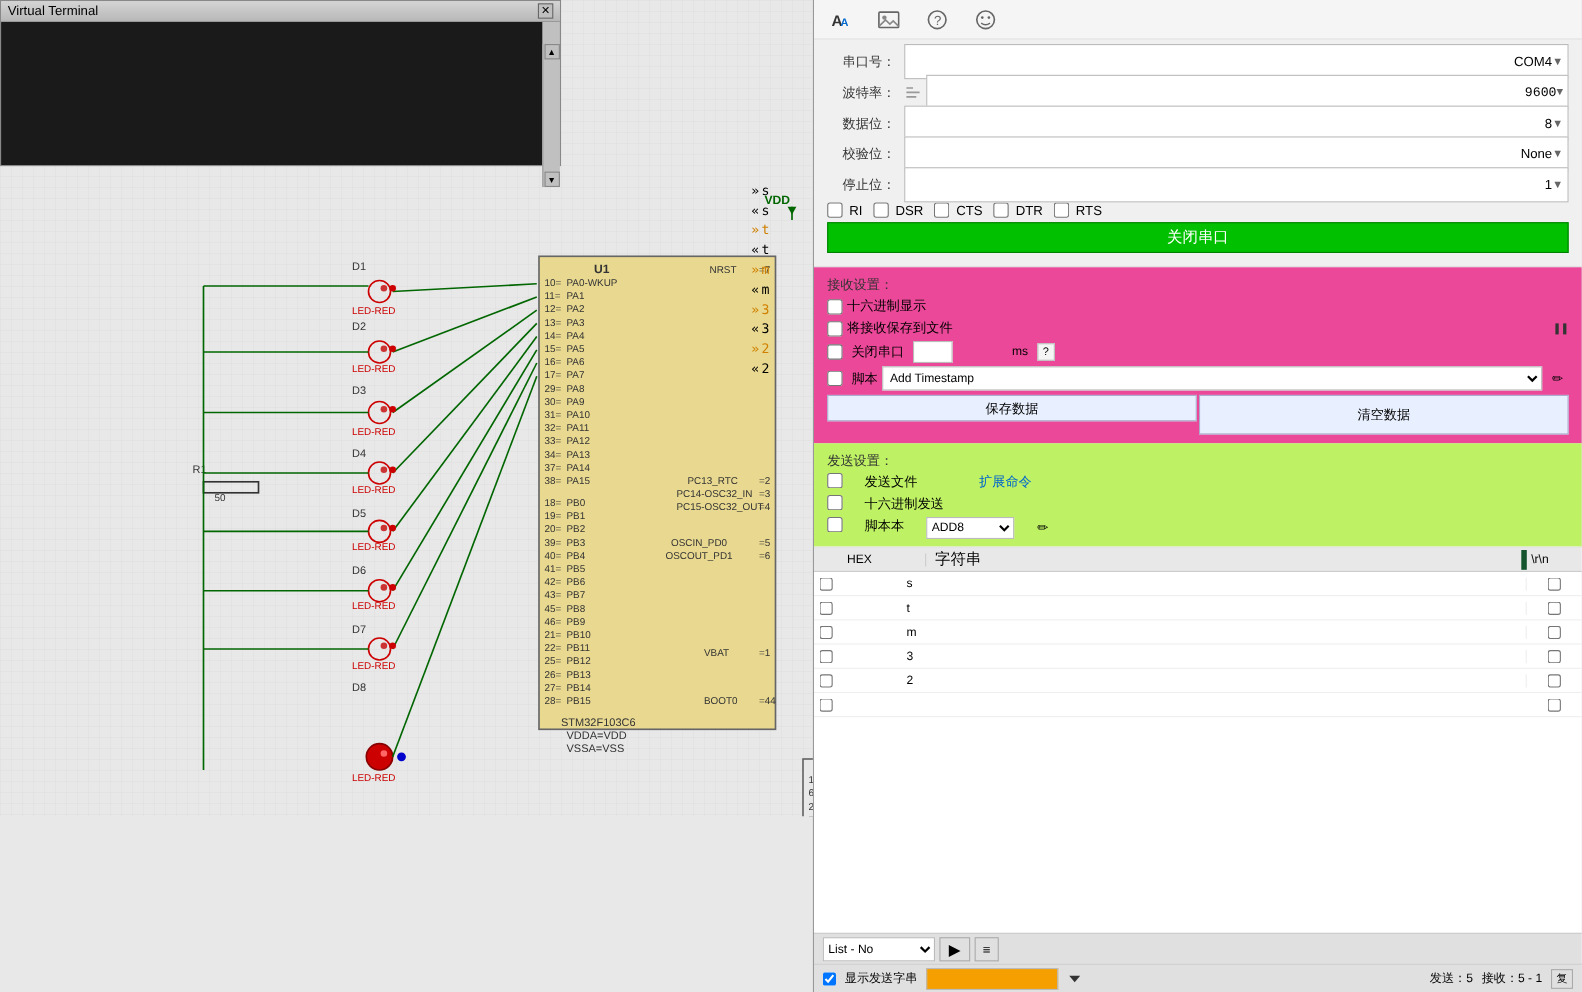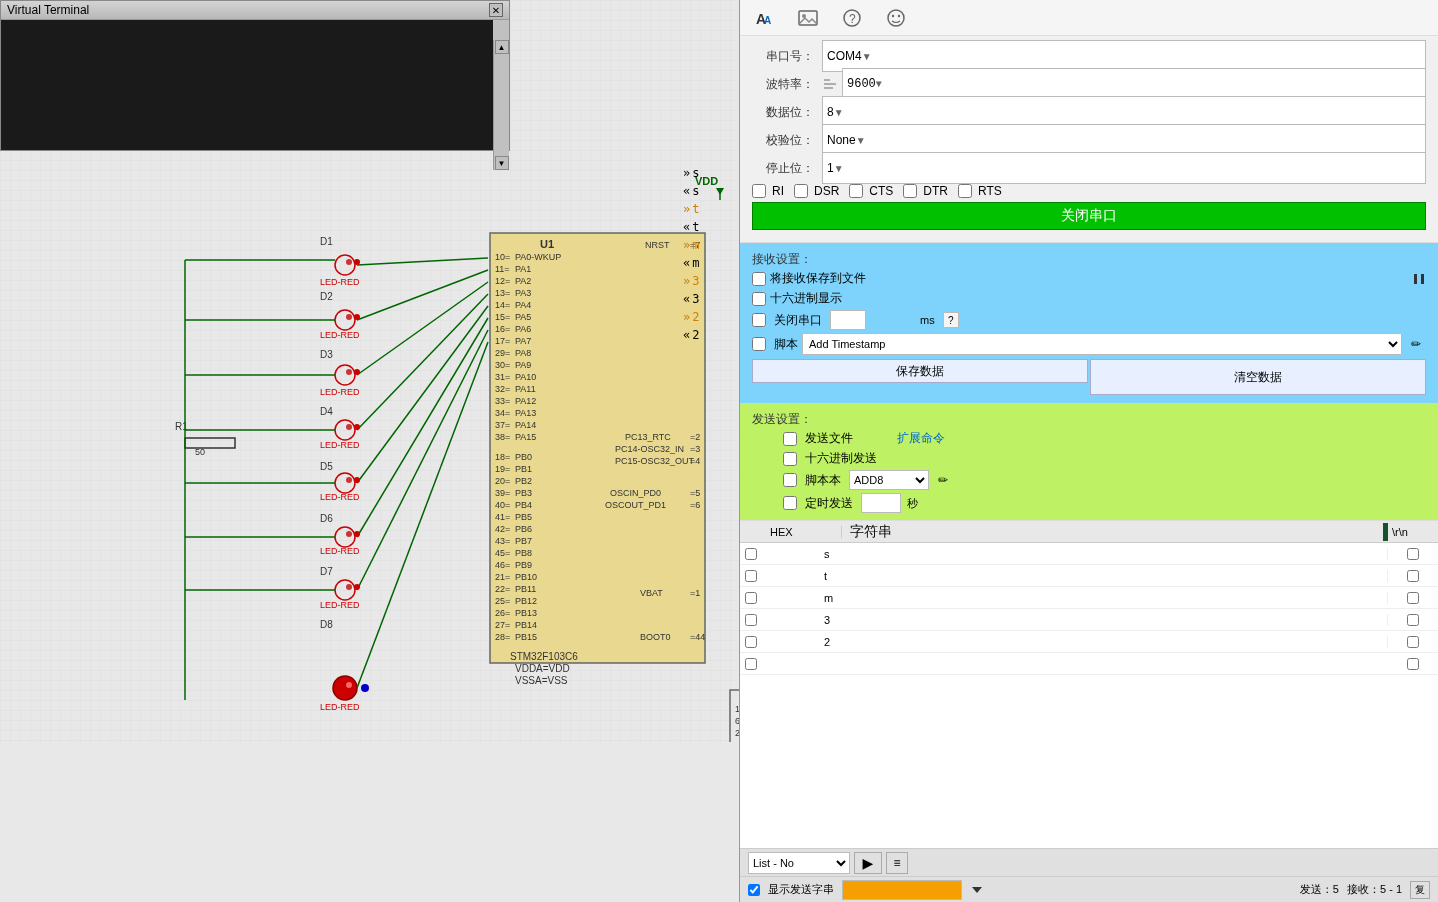--- a/index.html
+++ b/index.html
@@ -24,56 +24,56 @@
 
     
     .icons-bar { height: 36px; background: #f5f5f5; border-bottom: 1px solid #ddd; display: flex; align-items: center; padding: 0 10px; gap: 16px; }
     .icon-btn { width: 28px; height: 28px; display: flex; align-items: center; justify-content: center; cursor: pointer; border: none; background: transparent; font-size: 16px; }
 
     
     .serial-config { padding: 8px 12px; background: #f0f0f0; border-bottom: 1px solid #ddd; }
     .config-row { display: flex; align-items: center; margin-bottom: 4px; height: 24px; }
     .config-label { width: 70px; font-size: 12px; color: #333; text-align: right; padding-right: 8px; }
     .config-select-container { flex: 1; position: relative; }
-    .config-select-display { height: 32px; background: #fff; border: 1px solid #bbb; font-size: 12px; padding: 0 4px; display: flex; align-items: center; justify-content: flex-start; cursor: pointer; }
+    .config-select-display { height: 32px; background: #fff; border: 1px solid #bbb; font-size: 12px; padding: 0 4px; display: flex; align-items: center; justify-content: flex-end; cursor: pointer; }
     .select-arrow { font-size: 10px; color: #666; }
 
     
     .control-row { display: flex; gap: 4px; margin-bottom: 4px; align-items: center; }
     .ctrl-checkbox { width: 14px; height: 14px; }
     .ctrl-label { font-size: 12px; margin-left: 2px; }
 
     
     .close-port-btn { width: 100%; height: 28px; background: #00c000; border: 1px solid #008000; color: white; font-size: 14px; cursor: pointer; display: flex; align-items: center; justify-content: center; margin: 4px 0; }
 
     
     .section-title { font-size: 12px; color: #333; margin: 4px 0 2px 0; }
 
     
-    .recv-settings { padding: 4px 12px; background: #7dd3fc; }
+    .recv-settings { padding: 4px 12px; background: #ec4899; }
     .recv-row { display: flex; align-items: center; margin-bottom: 3px; }
     .recv-checkbox { width: 14px; height: 14px; margin-right: 4px; }
 
     
     .auto-frame-row { display: flex; align-items: center; gap: 4px; }
     .ms-input { width: 36px; height: 20px; border: 1px solid #bbb; background: #fff; text-align: center; font-size: 11px; }
     .ms-label { font-size: 11px; }
     .help-btn { width: 16px; height: 16px; border: 1px solid #bbb; background: #f5f5f5; font-size: 10px; display: flex; align-items: center; justify-content: center; cursor: pointer; }
 
     .timestamp-select { flex: 1; height: 22px; background: #fff; border: 1px solid #bbb; font-size: 11px; padding: 0 2px; }
     .pencil-btn { width: 20px; height: 20px; border: none; background: transparent; font-size: 12px; cursor: pointer; }
 
     
     .action-btns { display: flex; gap: 2px; margin: 4px 0; }
     .save-btn { flex: 1; height: 24px; background: #e8f0ff; border: 1px solid #aac; font-size: 12px; cursor: pointer; display: flex; align-items: center; justify-content: center; }
     .clear-btn { flex: 1; height: 36px; background: #e8f0ff; border: 1px solid #aac; font-size: 12px; cursor: pointer; display: flex; align-items: center; justify-content: center; }
 
     
     .send-settings { padding: 4px 12px; background: #bef264; }
-    .send-row { display: flex; align-items: center; margin-bottom: 3px; gap: 4px; margin-left: 31px; }
+    .send-row { display: flex; margin-bottom: 3px; gap: 16px; }
     .expand-btn { color: #0066cc; font-size: 12px; cursor: pointer; }
     .add8-select { width: 80px; height: 20px; background: #fff; border: 1px solid #bbb; font-size: 11px; }
 
     
     .data-table-area { flex: 1; background: #fff; border-top: 1px solid #ddd; display: flex; flex-direction: column; }
     .table-header { display: flex; background: #e8e8e8; border-bottom: 1px solid #ccc; height: 22px; align-items: center; }
     .th-hex { width: 80px; font-size: 11px; padding-left: 8px; border-right: 1px solid #ccc; }
     .th-str { flex: 1; font-size: 14px; padding-left: 8px; border-right: 5px solid #14532d; }
     .th-crlf { width: 50px; font-size: 11px; padding-left: 4px; }
     .table-body { flex: 1; overflow-y: auto; }
@@ -506,31 +506,31 @@
         <span class="ctrl-label">RTS</span>
       </div>
 
       <button class="close-port-btn">关闭串口</button>
     </div>
 
     <div class="recv-settings">
       <div class="section-title">接收设置：</div>
       <div class="recv-row">
         <input type="checkbox" class="recv-checkbox" style="">
+        <span>十六进制显示</span>
+      </div>
+      <div class="recv-row">
+        <input type="checkbox" class="recv-checkbox" style="">
         <span>将接收保存到文件</span>
         <div style="margin-left:auto; display:flex; gap:4px;">
           <svg width="14" height="14" viewBox="0 0 14 14" style="cursor:pointer; margin-top:1px;">
               <rect x="2" y="2" width="3" height="10" fill="#333"></rect>
               <rect x="9" y="2" width="3" height="10" fill="#333"></rect>
             </svg>
         </div>
-      </div>
-      <div class="recv-row">
-        <input type="checkbox" class="recv-checkbox" style="">
-        <span>十六进制显示</span>
       </div>
       <div class="auto-frame-row recv-row">
         <input type="checkbox" class="recv-checkbox" style="">
         <span>关闭串口</span>
         <input type="text" class="ms-input" style="width: 36px; height: 20px; border: 1px solid rgb(187, 187, 187); background: rgb(255, 255, 255); text-align: center; font-size: 11px; margin-left: 4px;">
         <span class="ms-label" style="margin-left:2px;padding-left:48px;">ms</span>
         <div class="help-btn" style="margin-left:4px;">?</div>
       </div>
       <div class="recv-row" style="gap:4px;">
         <input type="checkbox" class="recv-checkbox" style="">
@@ -558,26 +558,20 @@
         <input type="checkbox" class="recv-checkbox" style="">
         <span>十六进制发送</span>
       </div>
       <div class="send-row">
         <input type="checkbox" class="recv-checkbox" style="">
         <span>脚本本</span>
         <select class="add8-select" style="margin-left:4px;">
           <option>ADD8</option>
         </select>
         <button class="pencil-btn">✏</button>
-      </div>
-      <div class="send-row">
-        <input type="checkbox" class="recv-checkbox" style="">
-        <span>定时发送</span>
-        <input type="text" class="ms-input" style="width: 40px; height: 20px; border: 1px solid rgb(187, 187, 187); background: rgb(255, 255, 255); text-align: center; font-size: 11px; margin-left: 4px;">
-        <span style="margin-left:2px; font-size:11px;">秒</span>
       </div>
     </div>
 
     <div class="data-table-area">
 
       <div class="table-header">
         <div style="width:22px;"></div>
         <div class="th-hex">HEX</div>
         <div class="th-str">字符串</div>
         <div class="th-crlf">\r\n</div>

